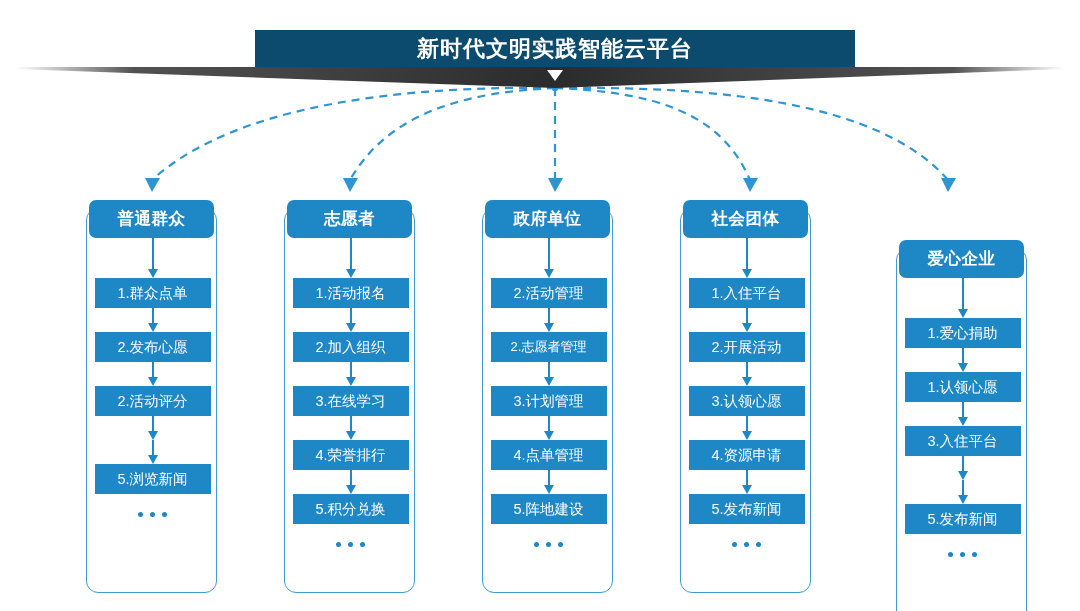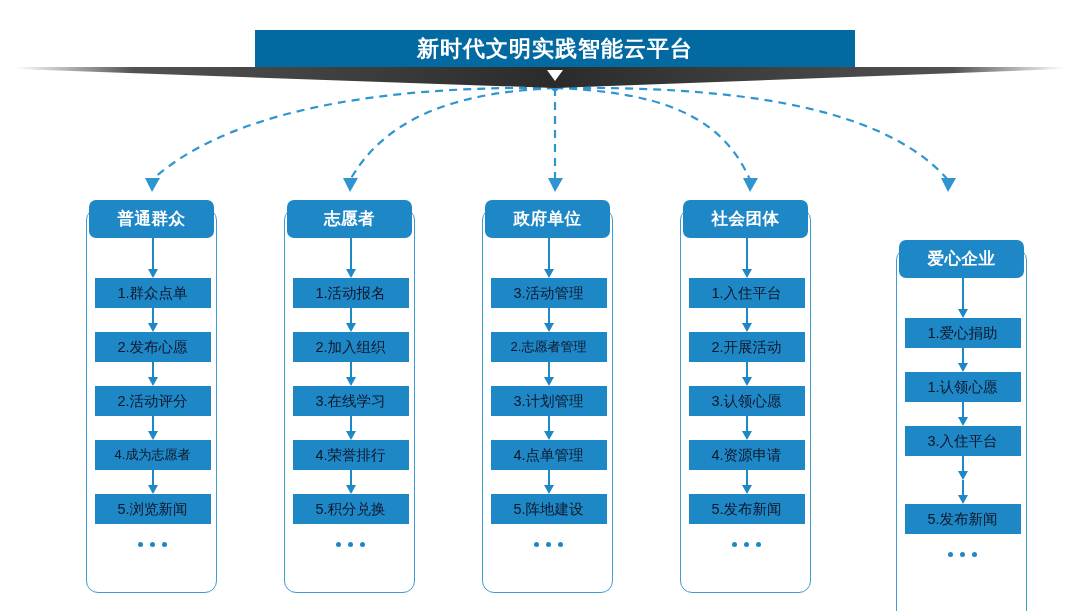--- a/index.html
+++ b/index.html
@@ -15,21 +15,21 @@
     font-family: "Liberation Sans", "DejaVu Sans", sans-serif;
   }
 
   
   #title-banner {
     position: absolute;
     left: 255px;
     top: 30px;
     width: 600px;
     height: 37px;
-    background: #0369a1;
+    background: #0c4a6e;
     color: #ffffff;
     font-size: 22px;
     font-weight: bold;
     letter-spacing: 1px;
     display: flex;
     align-items: center;
     justify-content: center;
     z-index: 5;
   }
   #banner-shadow {
@@ -137,21 +137,21 @@
     border-top: 9px solid #1e87c6;
   }
   .arrow-long .head { top: 31px; }
   .arrow-short .head { top: 15px; }
 
   .item-box {
     width: 116px;
     height: 30px;
     margin: 0 auto;
     background: #1e87c6;
-    color: #0f172a;
+    color: #ffffff;
     font-size: 14.5px;
     display: flex;
     align-items: center;
     justify-content: center;
     box-sizing: border-box;
     white-space: nowrap;
   }
   .item-box.narrow-text { font-size: 13px; }
 
   .ellipsis-dots {
@@ -233,21 +233,20 @@
       <div class="item-box">2.发布心愿</div>
       <div class="arrow-short">
           <div class="shaft"></div>
           <div class="head"></div>
         </div>
       <div class="item-box">2.活动评分</div>
       <div class="arrow-short">
           <div class="shaft"></div>
           <div class="head"></div>
         </div>
-      <div class="item-box narrow-text">4.成为志愿者</div>
       <div class="arrow-short">
           <div class="shaft"></div>
           <div class="head"></div>
         </div>
       <div class="item-box">5.浏览新闻</div>
       <div class="ellipsis-dots">
           <span class="dot"></span>
           <span class="dot"></span>
           <span class="dot"></span>
         </div>
@@ -296,21 +295,21 @@
   <div class="column" style="left:471px;">
     <div class="col-frame"></div>
     <div class="col-header">
       <span>政府单位</span>
     </div>
     <div class="col-items">
       <div class="arrow-long">
           <div class="shaft"></div>
           <div class="head"></div>
         </div>
-      <div class="item-box">3.活动管理</div>
+      <div class="item-box">2.活动管理</div>
       <div class="arrow-short">
           <div class="shaft"></div>
           <div class="head"></div>
         </div>
       <div class="item-box narrow-text">2.志愿者管理</div>
       <div class="arrow-short">
           <div class="shaft"></div>
           <div class="head"></div>
         </div>
       <div class="item-box">3.计划管理</div>

